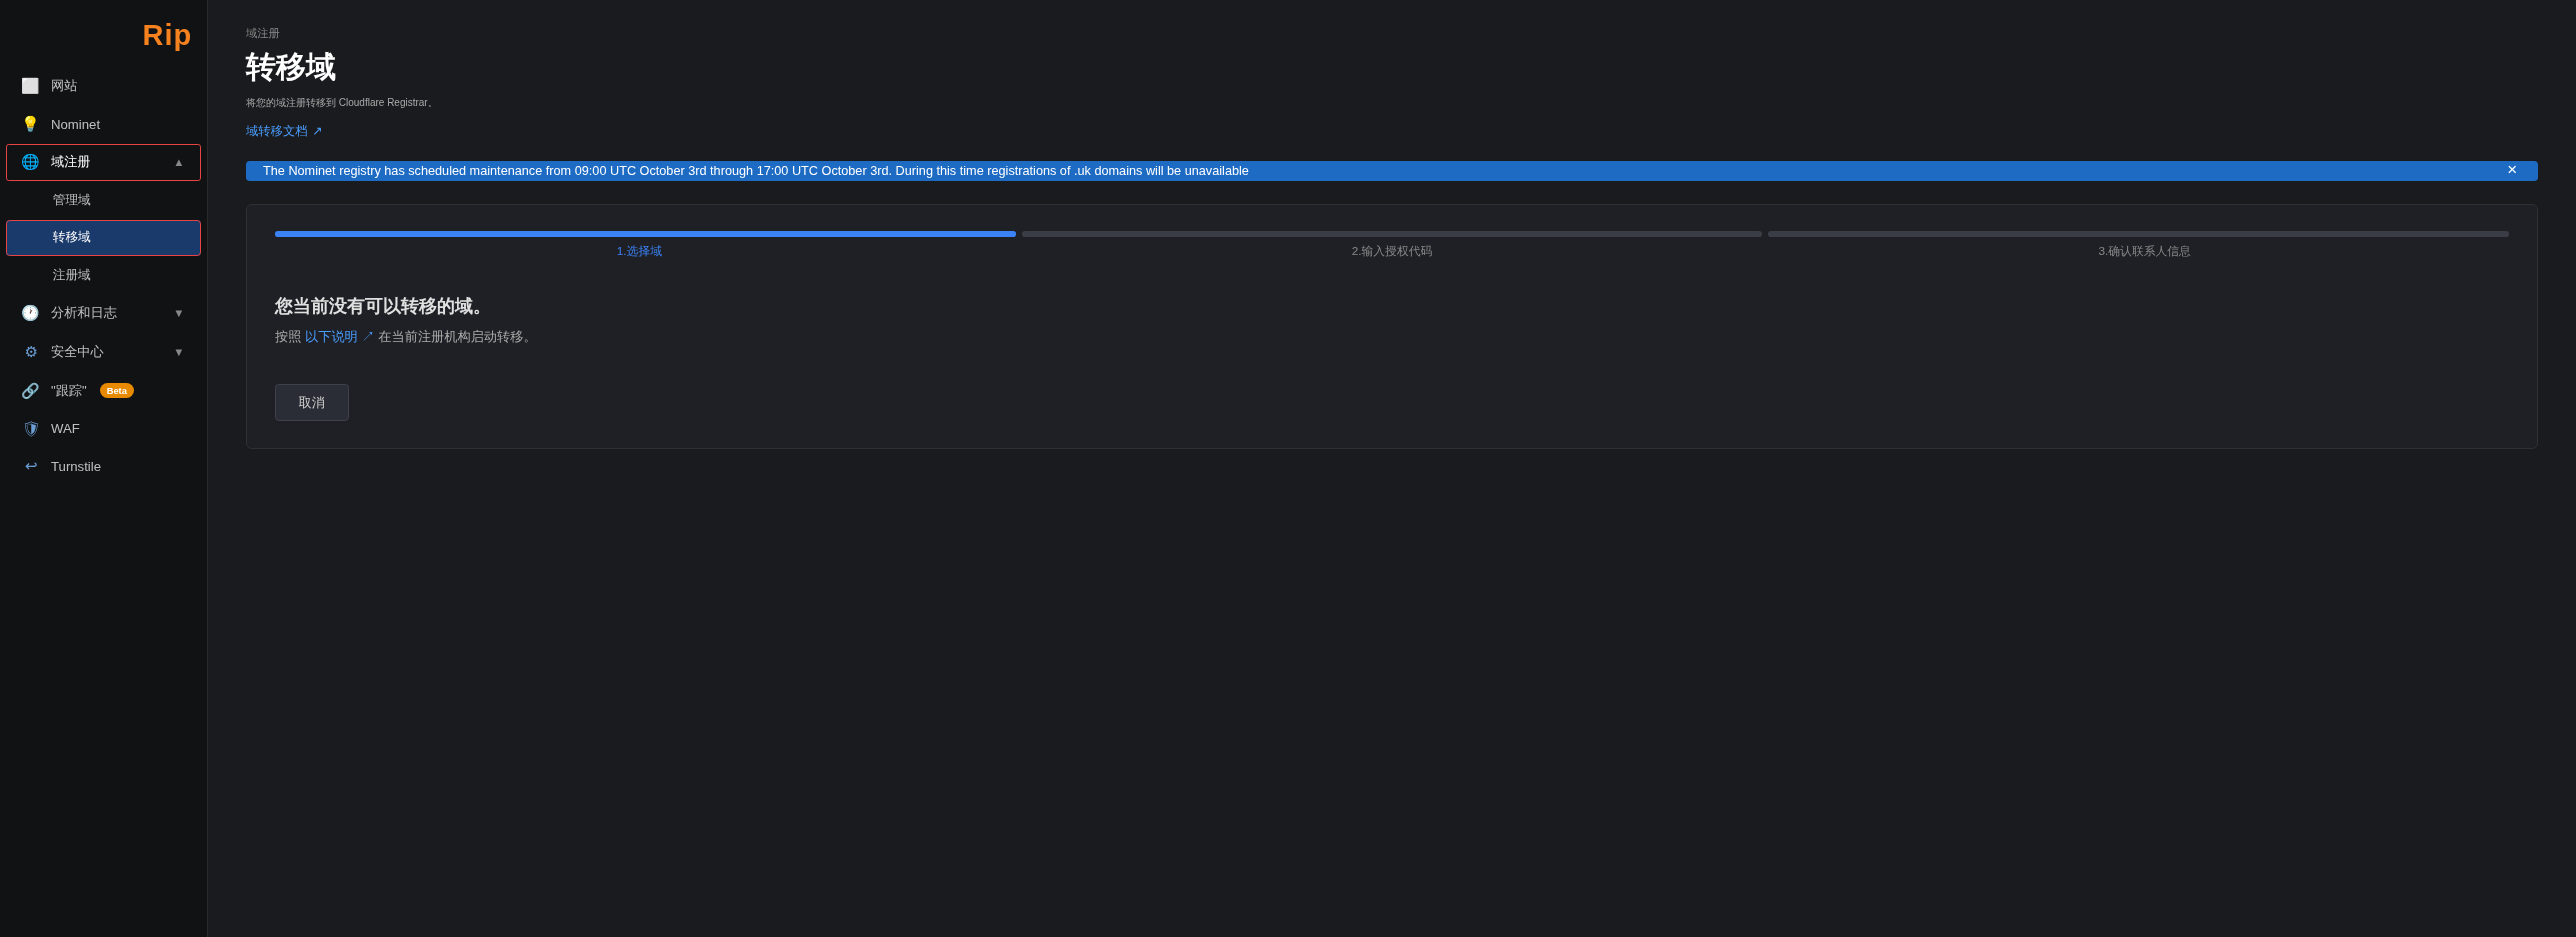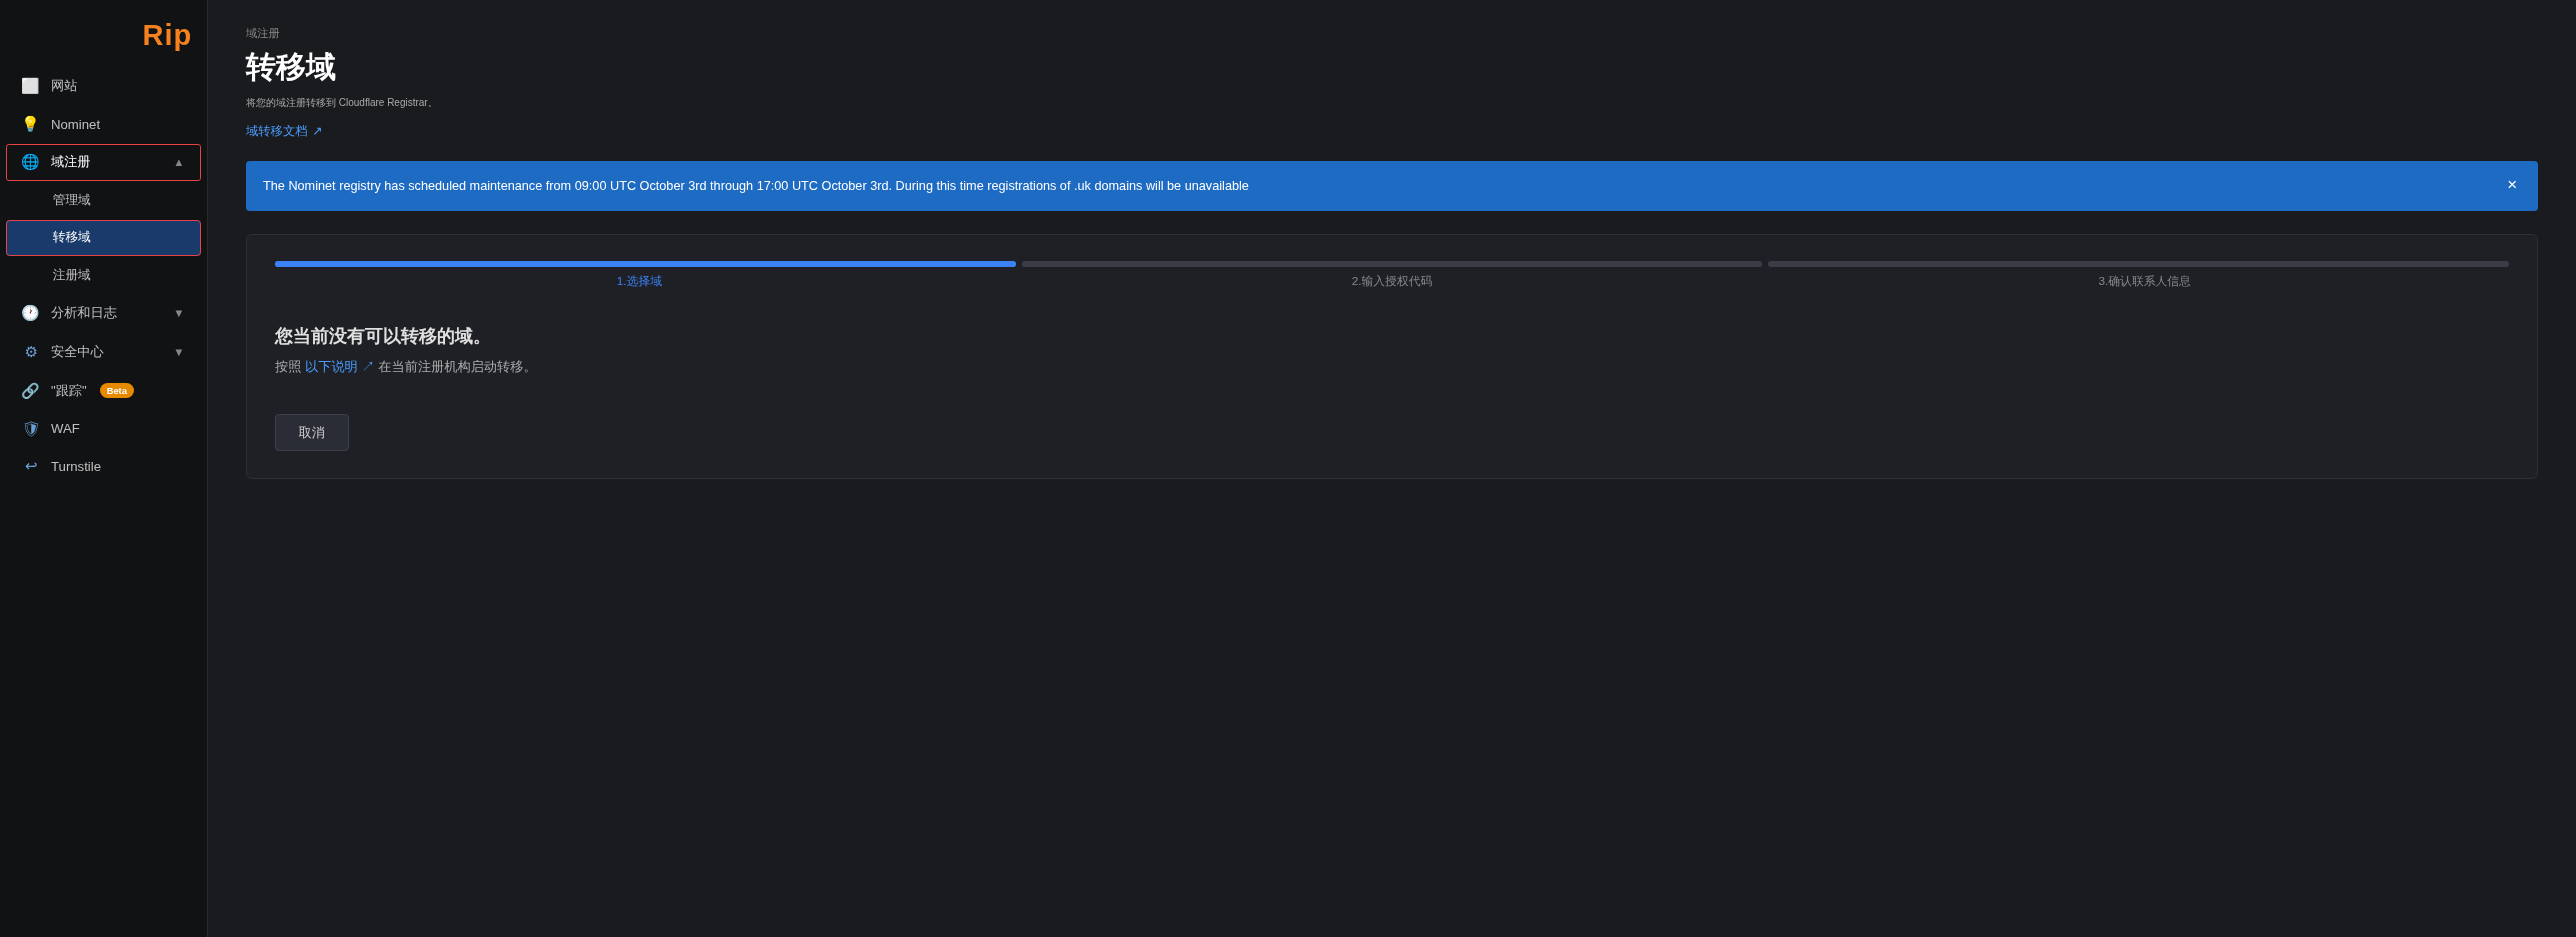--- a/index.html
+++ b/index.html
@@ -121,21 +121,21 @@
       font-size: 12.3px;
       text-decoration: none;
       margin-bottom: 21px;
       cursor: pointer;
     }
 
     
     .info-banner {
       background: #1e6bc4;
       border-radius: 3.8px;
-      padding: 15px 17px;
+      padding: 0 17px;
       margin-bottom: 22.6px;
       display: flex;
       align-items: flex-start;
       gap: 11.3px;
       position: relative;
     }
     .info-banner-text {
       font-size: 12.7px;
       color: #fff;
       line-height: 1.6;

